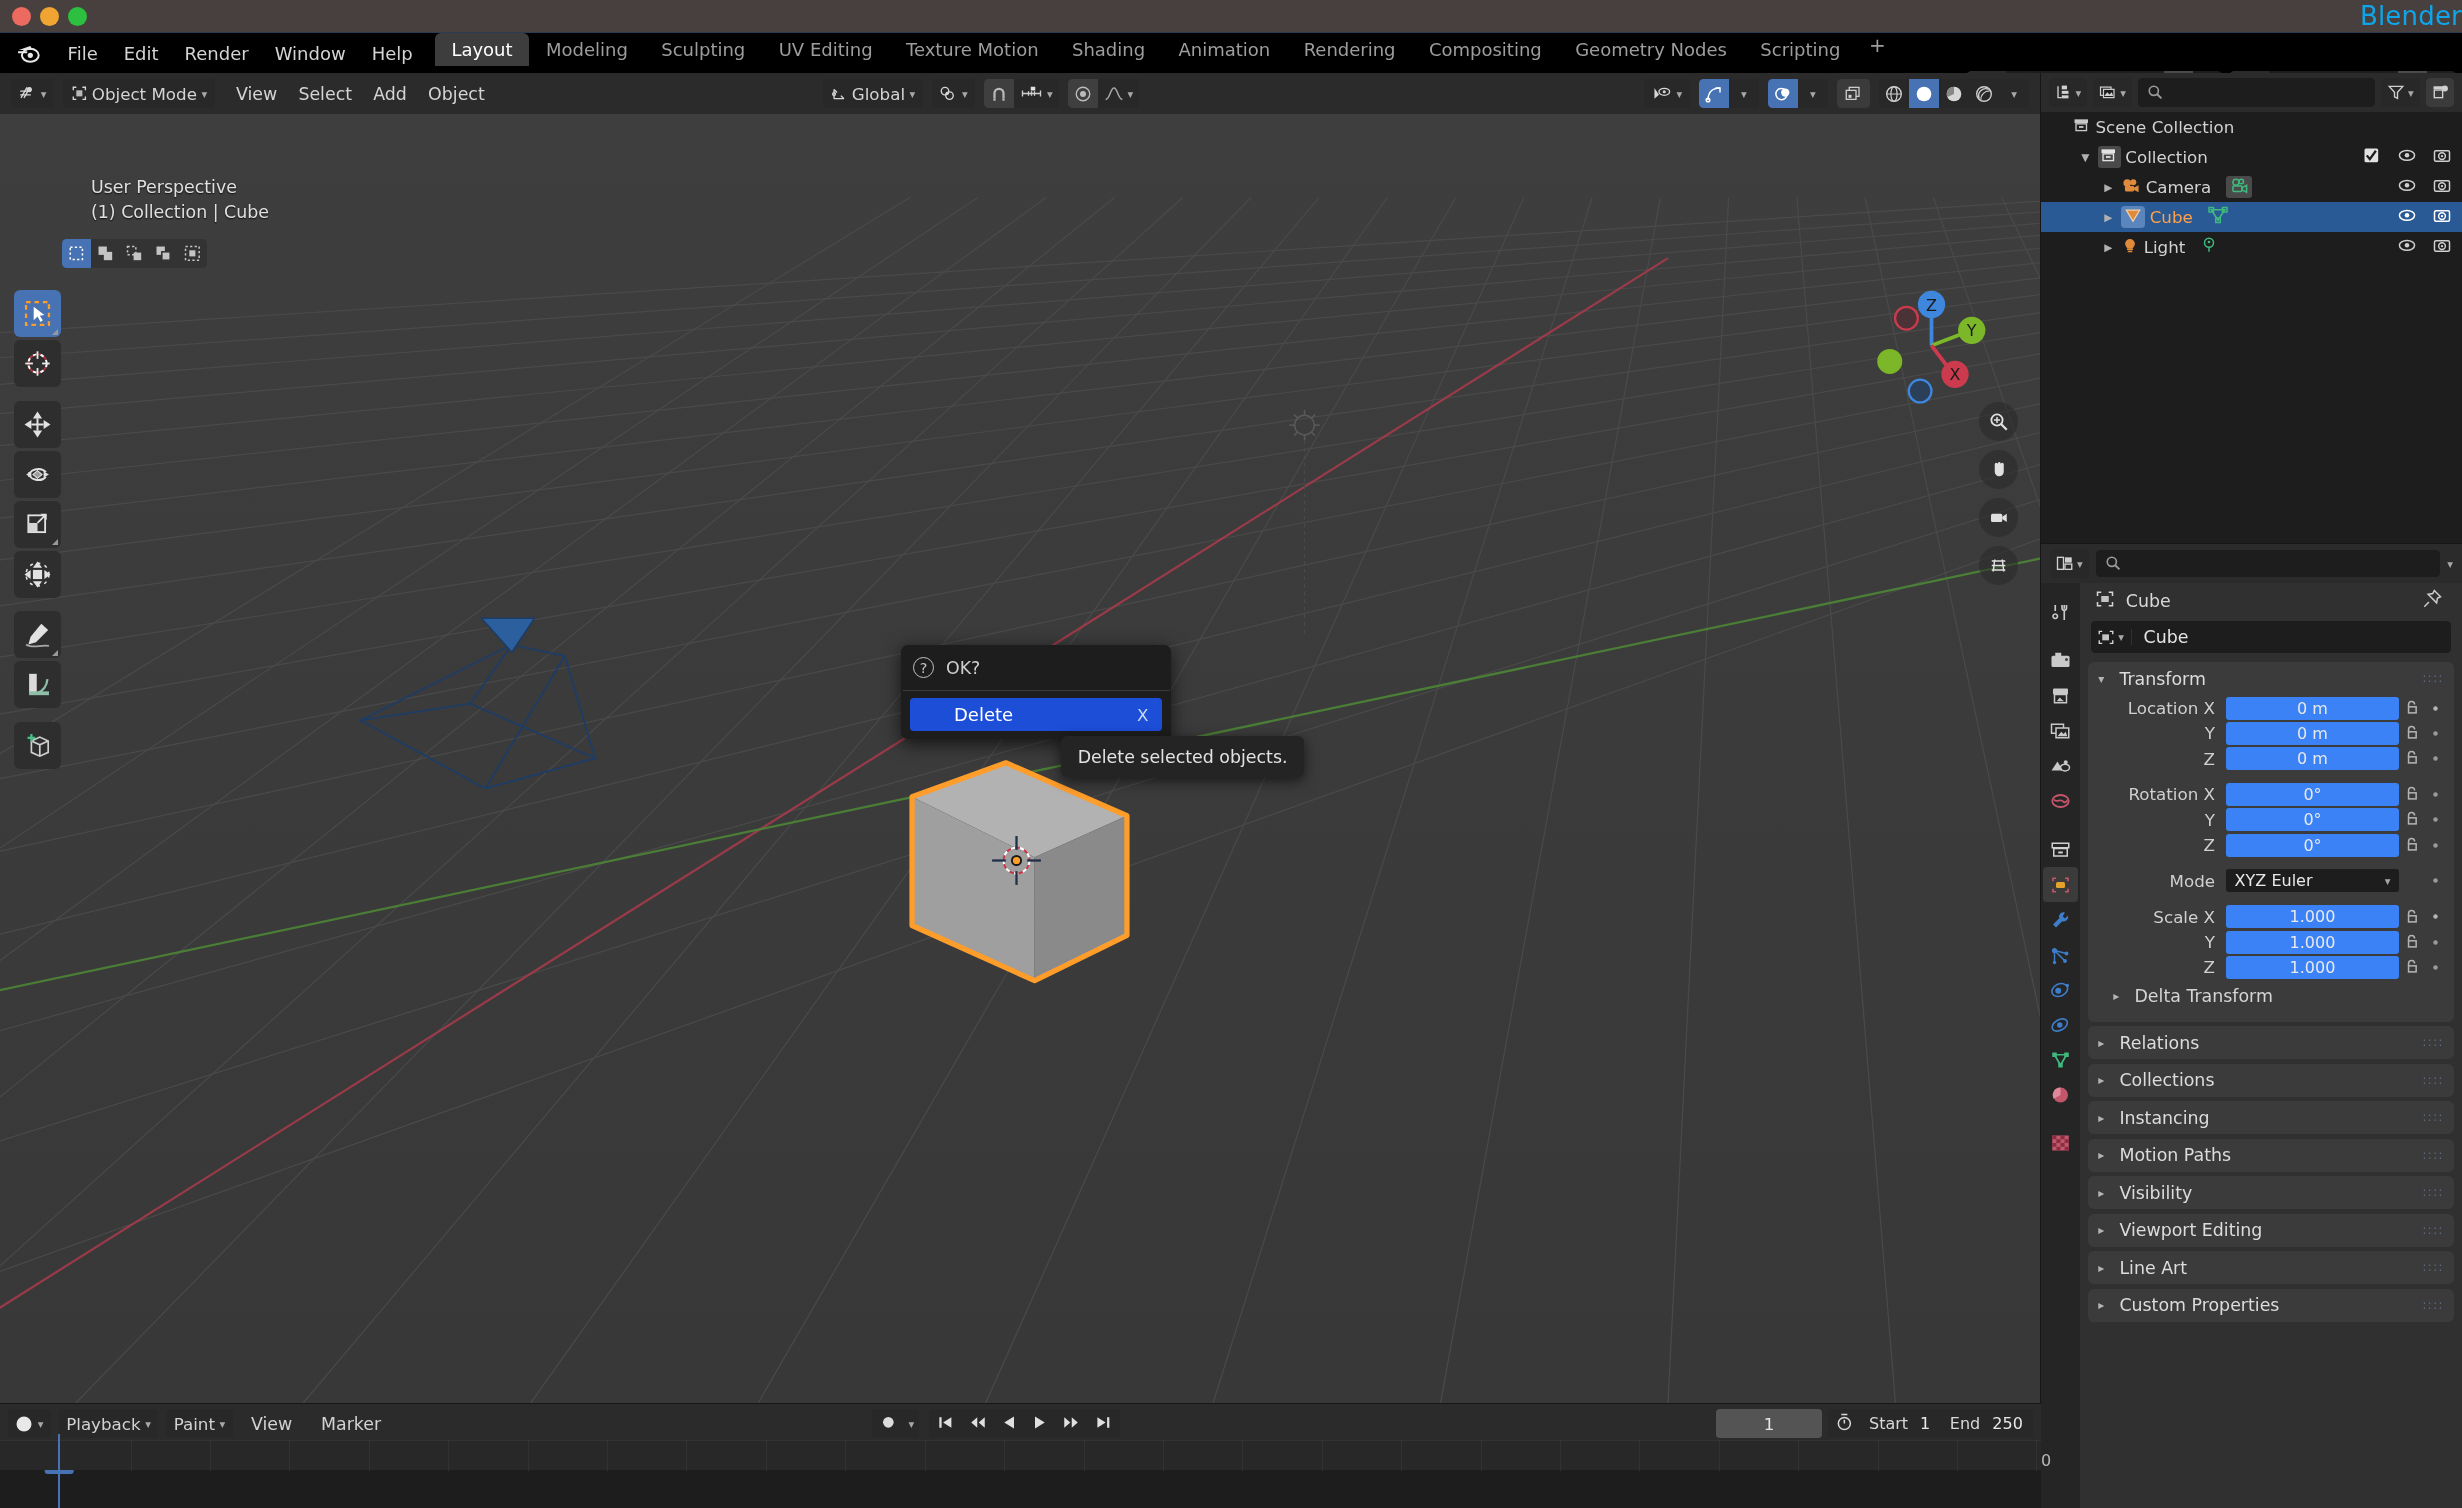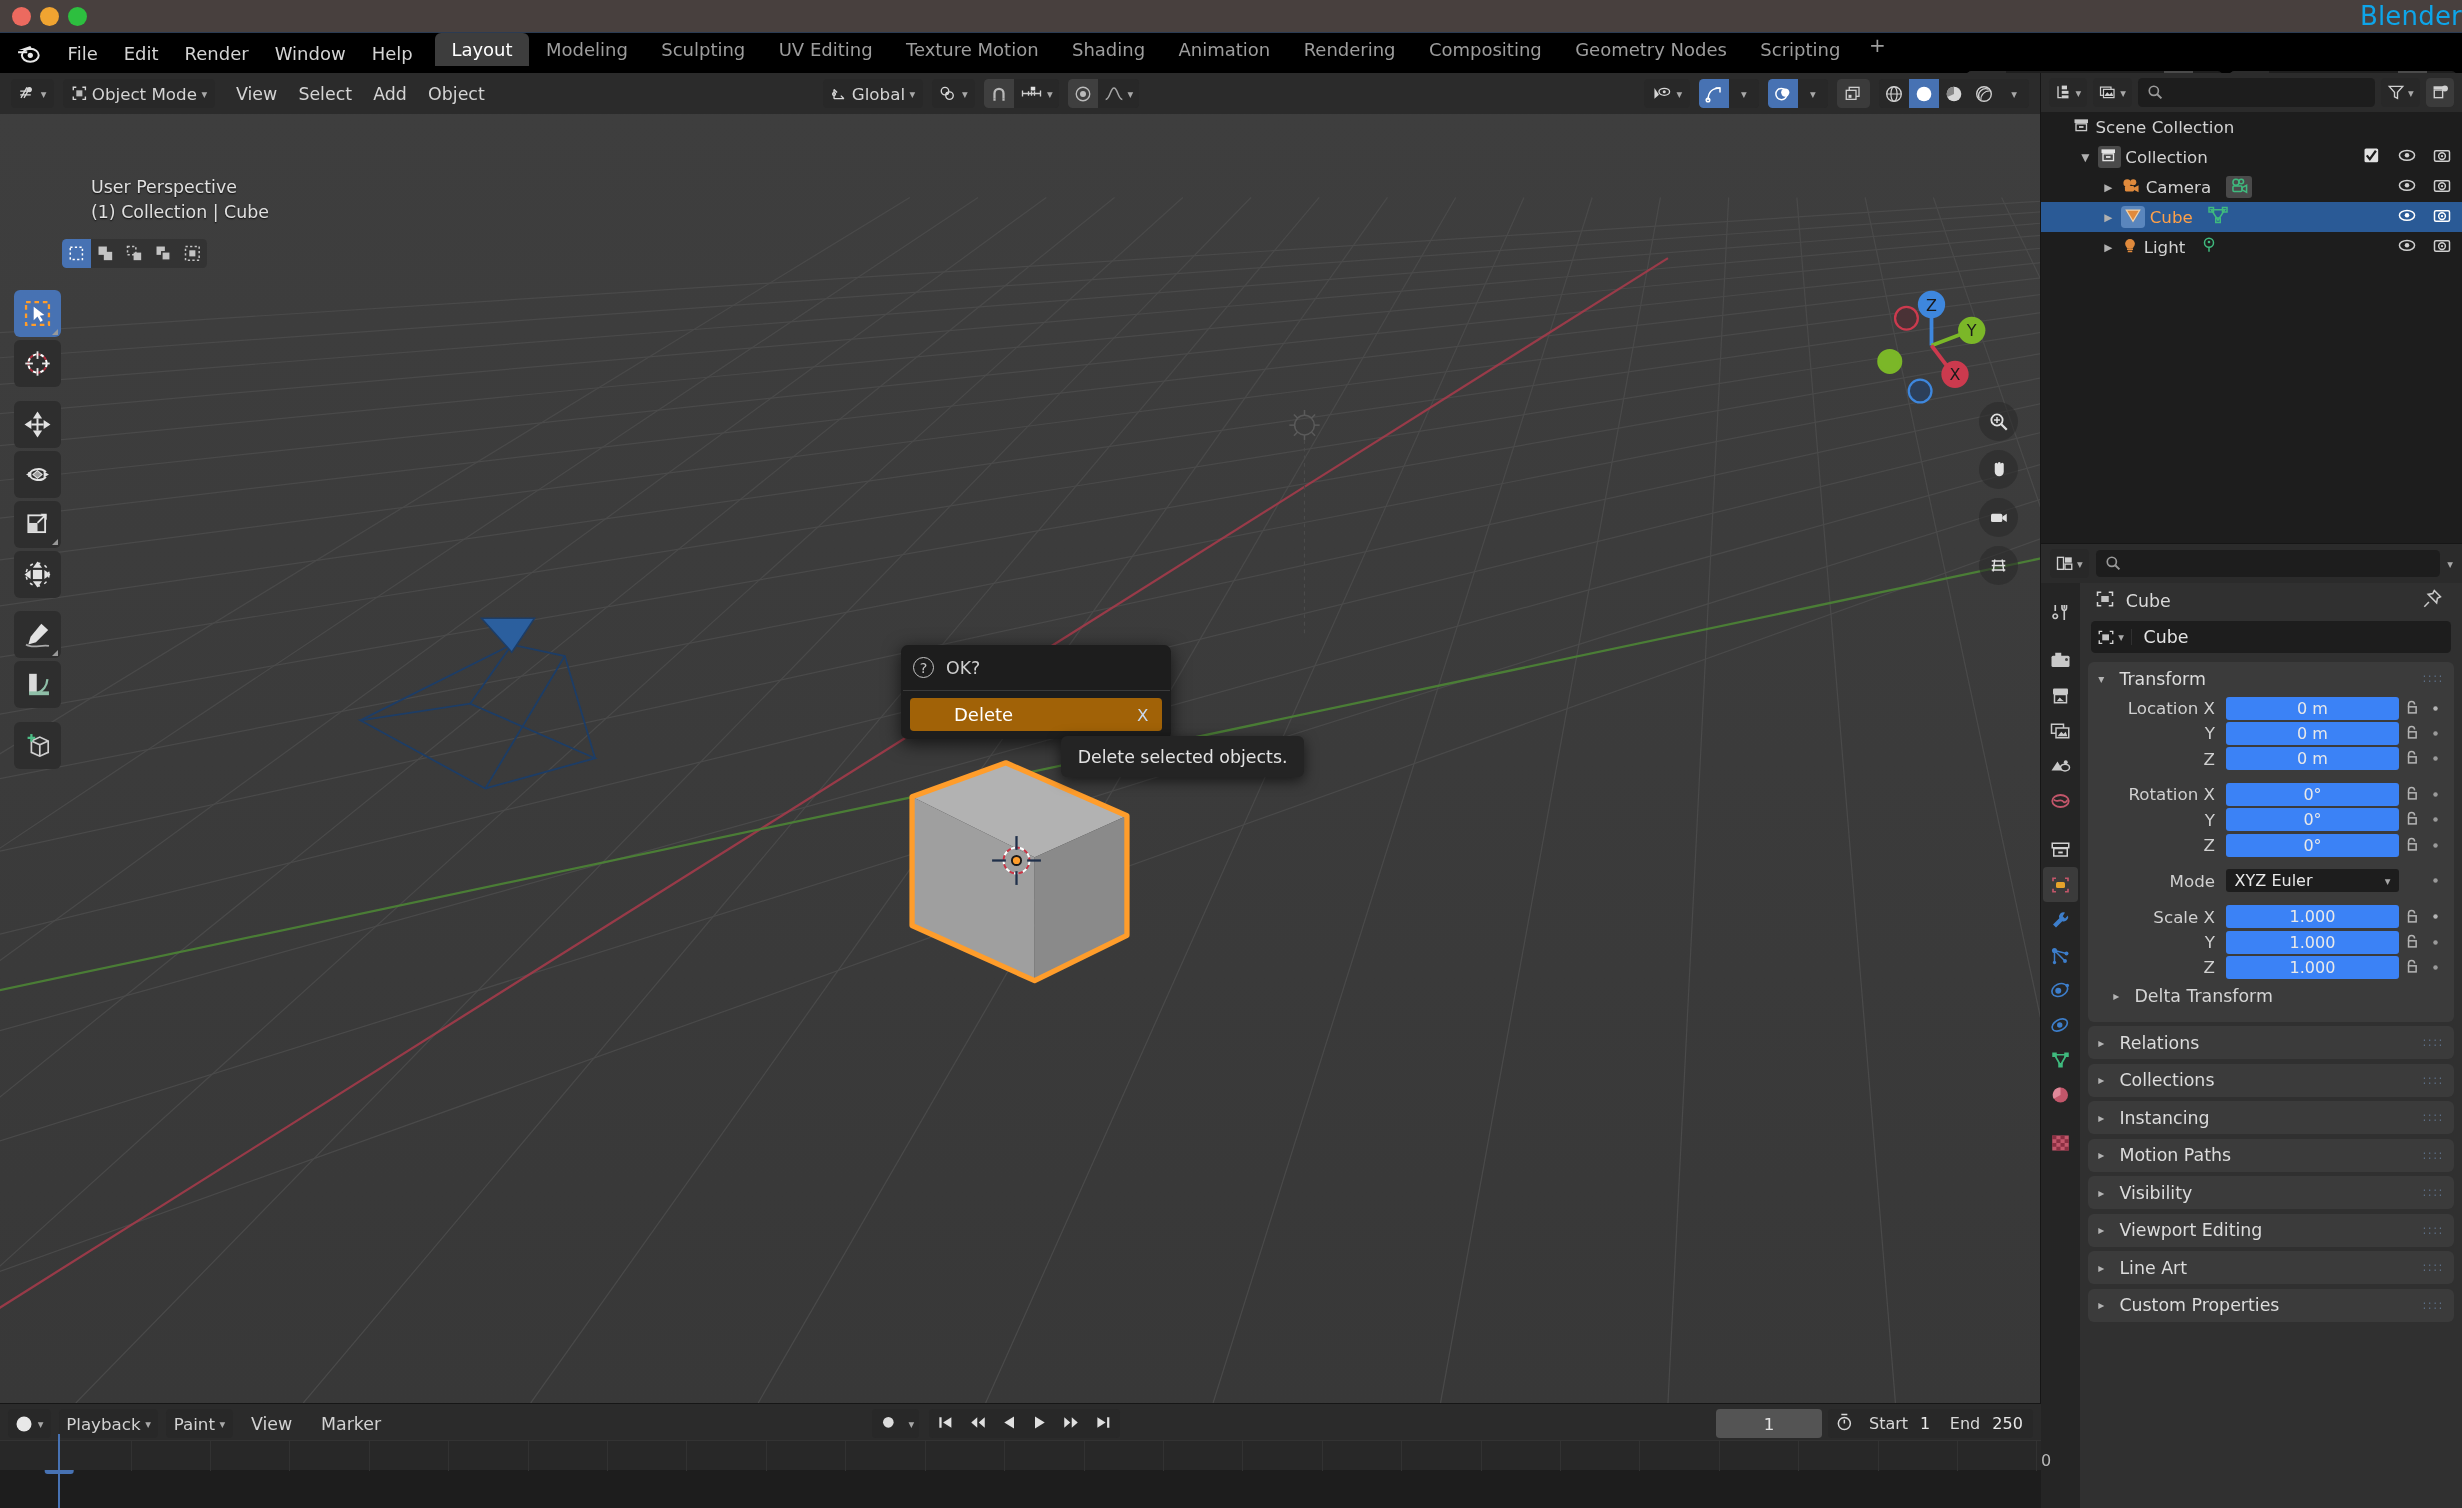--- a/index.html
+++ b/index.html
@@ -142,21 +142,21 @@
     box-shadow: 0 4.5px 18px rgba(0,0,0,.65);
   }
   #dlg-title { display:flex; align-items:center; gap:12px; padding: 7.6px 12px 12px 12px; }
   #dlg-title .q {
     width:21px;height:21px;border-radius:50%;border:1.5px solid #c4c4c4;
     color:#c4c4c4;font-size:14.4px;display:flex;align-items:center;justify-content:center;
   }
   #dlg-title .t { color:#cfcfcf; font-size:17.4px; }
   #dlg-sep { height:0.8px; background:#3a3a3a; margin: 0 1.5px; }
   #dlg-btn {
-    margin: 7.6px 9px 1.5px 9px; height:33px; background:#a16207; border-radius:3.8px;
+    margin: 7.6px 9px 1.5px 9px; height:33px; background:#1d4ed8; border-radius:3.8px;
     display:flex; align-items:center; position:relative;
   }
   #dlg-btn .lbl { color:#fff; font-size:18px; margin-left:44px; }
   #dlg-btn .sc { position:absolute; right:13.6px; color:#c9d9ef; font-size:16.7px; }
 
   #tooltip {
     position:absolute; left:1061px; top:622px;
     background:#242424; border-radius:6px; padding: 10.6px 16.7px;
     color:#e2e2e2; font-size:17.4px; box-shadow: 0 3.8px 13.6px rgba(0,0,0,.6);
   }

